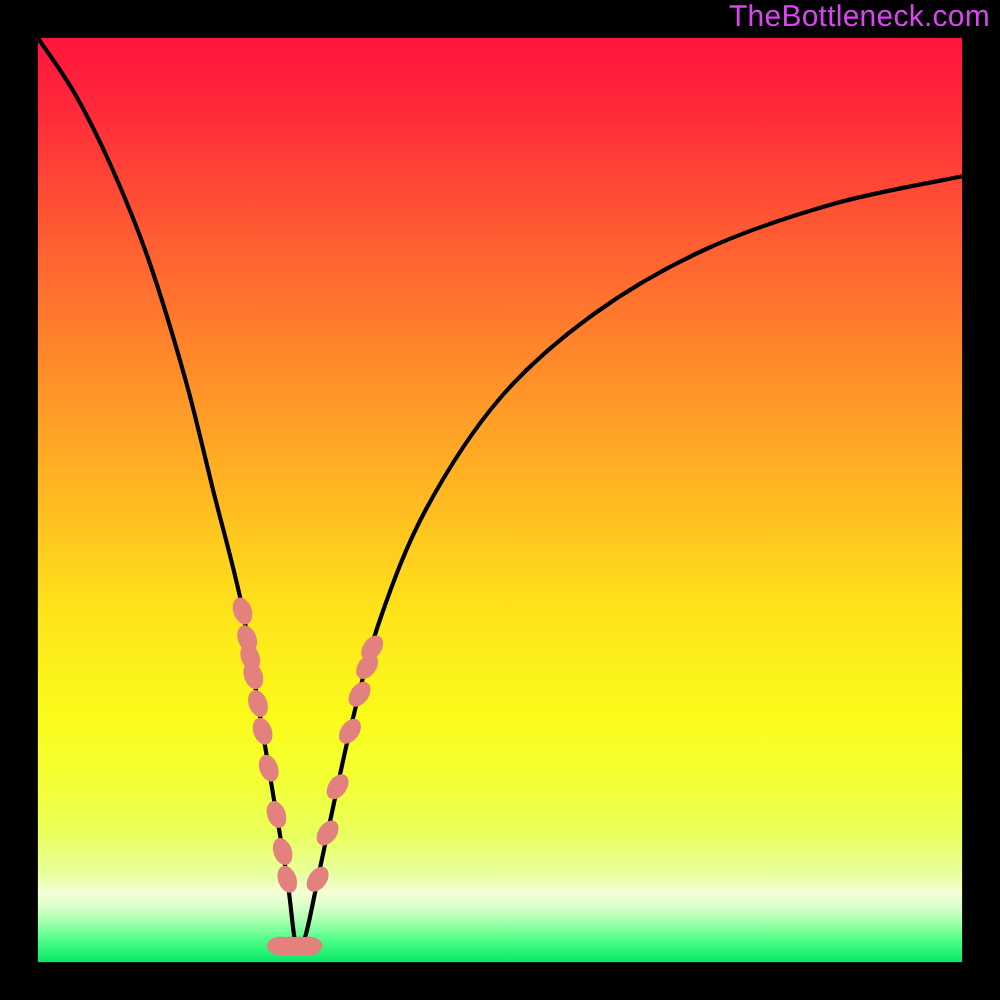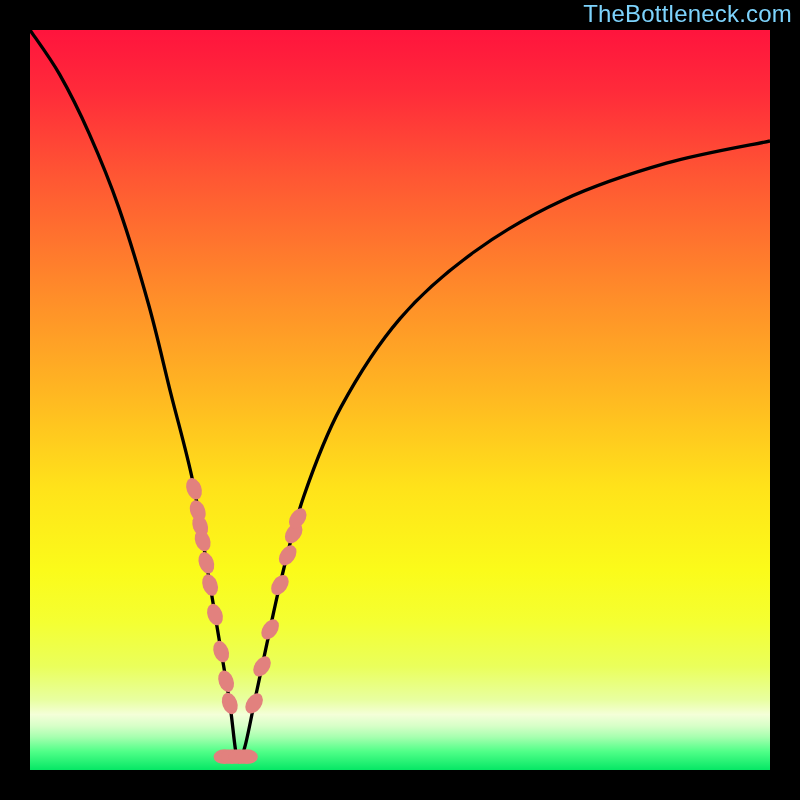--- a/index.html
+++ b/index.html
@@ -22,21 +22,21 @@
     overflow: hidden;
   }
   .gradient-bg {
     position: absolute;
     inset: 0;
   }
   .watermark {
     position: absolute;
     top: 0;
     right: 8px;
-    color: #7dd3fc;
+    color: #d946ef;
     font-size: 24px;
     font-weight: 400;
     letter-spacing: 0.2px;
   }
   svg.curve {
     position: absolute;
     inset: 0;
     width: 100%;
     height: 100%;
   }

